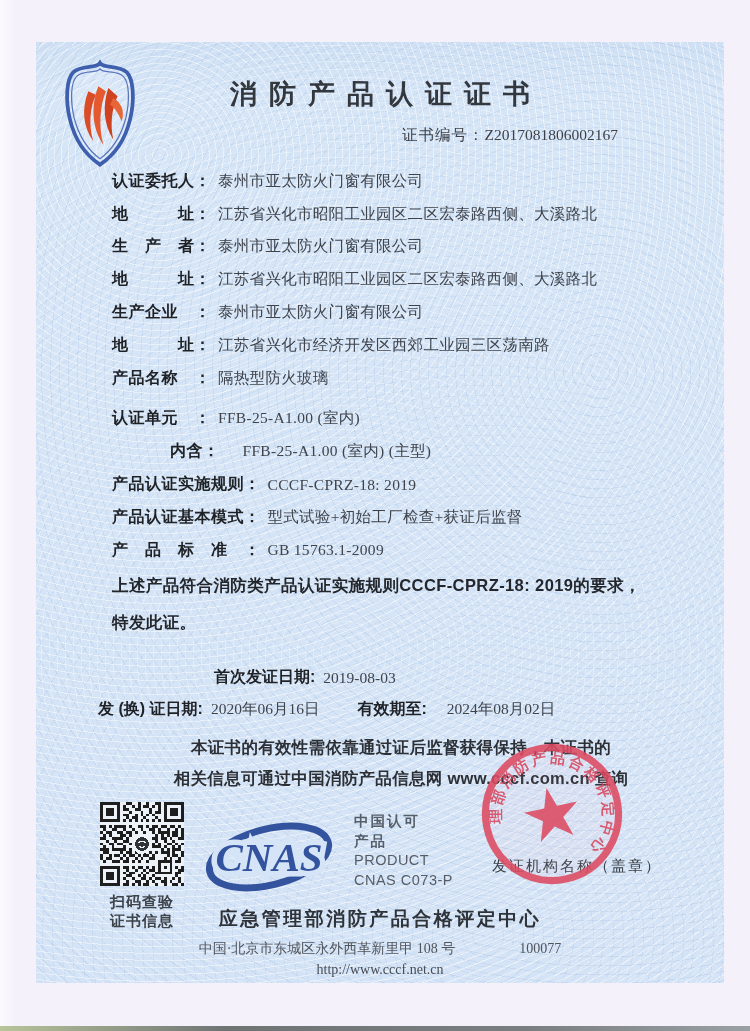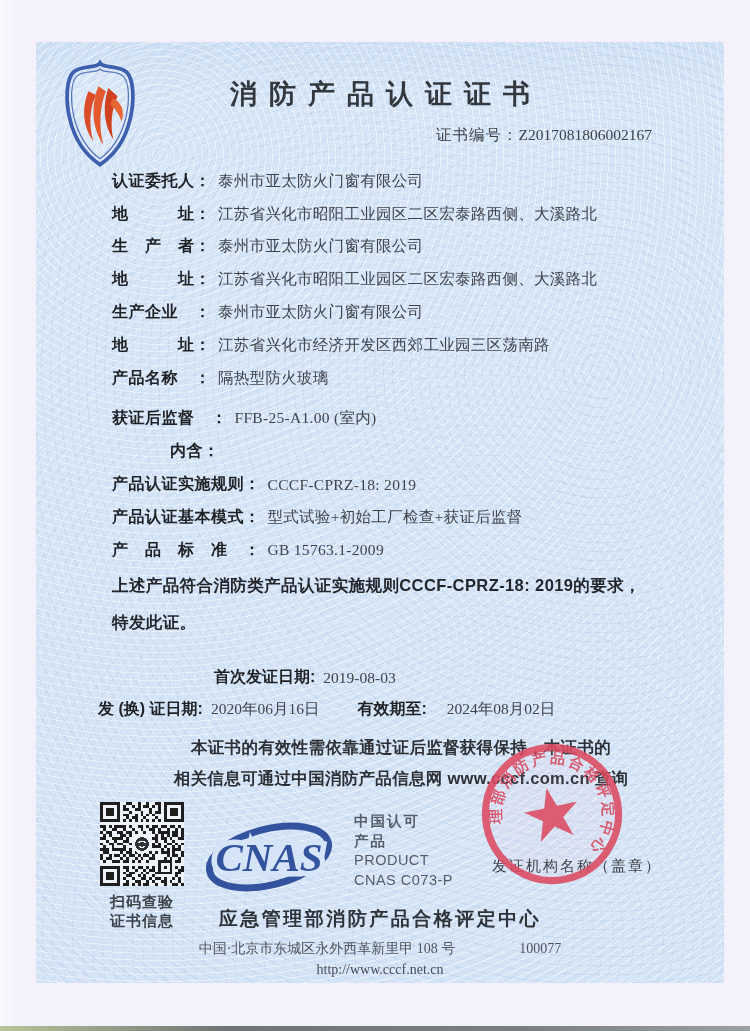--- a/index.html
+++ b/index.html
@@ -35,21 +35,21 @@
   .logo { position:absolute; left:22px; top:16px; width:84px; height:120px; z-index:2; }
   .title {
     text-align:center; padding-top:34px; font-size:27px; font-weight:bold;
     letter-spacing:12px; text-indent:12px; color:#33373e;
   }
   .subtitle {
     text-align:center; margin-top:11px; font-size:16.5px; color:#4b5058;
     letter-spacing:.5px; font-weight:500;
   }
   .certno {
-    text-align:right; padding-right:72px; margin-top:13px; height:20px;
+    text-align:right; padding-right:106px; margin-top:13px; height:20px;
     font-family:"Liberation Serif", serif; font-size:15.5px; color:#3c4149;
   }
   .certno .lbl { letter-spacing:1px; }
 
   
   .fields { margin:20px 0 0 76px; }
   .fields .row { display:flex; align-items:center; height:32.8px; }
   .fields .row.gap { margin-top:8px; }
   .fields .row.indent { margin-left:58px;gap:16px; }
   .flabel { font-weight:bold; font-size:16px; color:#1e2126; white-space:pre; letter-spacing:.5px; }
@@ -135,25 +135,26 @@
       </div>
       <div class="row">
         <span class="flabel">地　　　址：</span>
         <span class="fvalue">江苏省兴化市经济开发区西郊工业园三区荡南路</span>
       </div>
       <div class="row">
         <span class="flabel">产品名称　：</span>
         <span class="fvalue">隔热型防火玻璃</span>
       </div>
       <div class="row gap">
-        <span class="flabel">获证后监督　：</span>
+        <span class="flabel">认证单元　：</span>
         <span class="fvalue">FFB-25-A1.00 (室内)</span>
       </div>
       <div class="row indent">
         <span class="flabel">内含：</span>
+        <span class="fvalue">FFB-25-A1.00 (室内) (主型)</span>
       </div>
       <div class="row">
         <span class="flabel">产品认证实施规则：</span>
         <span class="fvalue">CCCF-CPRZ-18: 2019</span>
       </div>
       <div class="row">
         <span class="flabel">产品认证基本模式：</span>
         <span class="fvalue">型式试验+初始工厂检查+获证后监督</span>
       </div>
       <div class="row">

